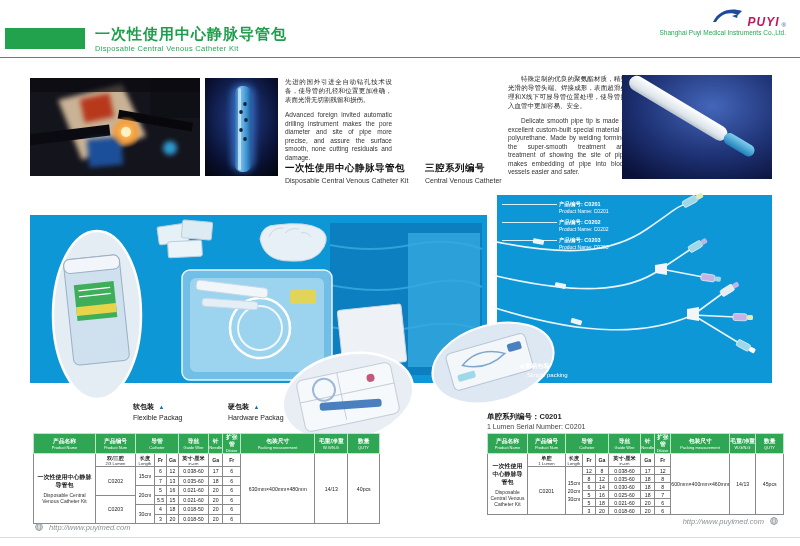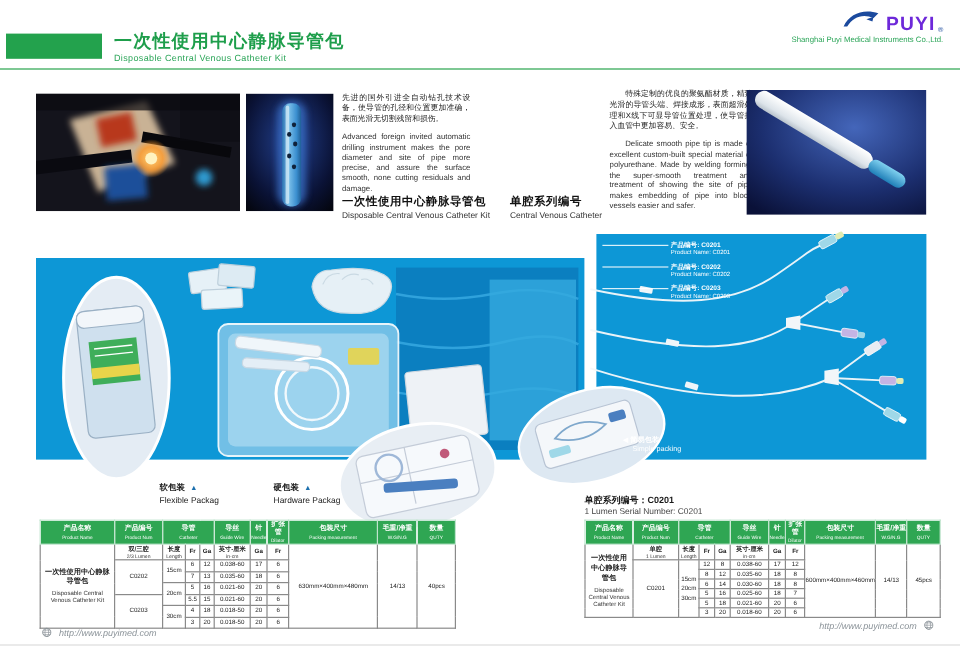--- a/index.html
+++ b/index.html
@@ -5,21 +5,21 @@
   html,body{margin:0;padding:0;background:#fff;}
   #page{position:relative;width:800px;height:546px;background:#fff;overflow:hidden;
         font-family:"Liberation Sans","DejaVu Sans",sans-serif;}
   .abs{position:absolute;}
   
   #green-block{left:5px;top:28px;width:80px;height:21px;background:#23A24D;}
   #title-zh{left:95px;top:25px;font-size:15px;font-weight:bold;color:#1E9E4B;letter-spacing:1px;}
   #title-en{left:95px;top:44px;font-size:7.5px;color:#2BA558;letter-spacing:.3px;}
   #logo{right:14px;top:7px;text-align:right;}
   #logo .mark{display:flex;align-items:flex-end;justify-content:flex-end;gap:2px;}
-  #brand{font-size:16px;font-weight:bold;color:#6d28d9;letter-spacing:1px;line-height:1;}
+  #brand{font-size:12px;font-weight:bold;font-style:italic;color:#be185d;letter-spacing:1px;line-height:1;}
   .reg{font-size:6px;color:#1B4A9E;vertical-align:top;}
   #company-zh{font-size:9px;font-weight:bold;color:#1E9E4B;letter-spacing:1.5px;margin-top:2px;}
   #company-en{font-size:6.5px;color:#2BA558;margin-top:1px;}
   #header-line{left:0;top:57px;width:800px;height:1px;background:#2AA44E;}
   
   .photo{border:0;}
   #text-left{left:285px;top:77px;width:107px;}
   #text-right{left:508px;top:74px;width:119px;}
   .para-zh{font-size:6.5px;line-height:9px;color:#222;text-align:justify;}
   .para-en{font-size:6.5px;line-height:8.5px;color:#333;text-align:justify;margin-top:7px;}
@@ -159,21 +159,21 @@
   <div class="abs" id="text-left">
     <div class="para-zh">先进的国外引进全自动钻孔技术设备，使导管的孔径和位置更加准确，表面光滑无切割残留和损伤。</div>
     <div class="para-en">Advanced foreign invited automatic drilling instrument makes the pore diameter and site of pipe more precise, and assure the surface smooth, none cutting residuals and damage.</div>
   </div>
 
   <div class="abs" id="caption-left">
     <div class="cap-zh">一次性使用中心静脉导管包</div>
     <div class="cap-en">Disposable Central Venous Catheter Kit</div>
   </div>
   <div class="abs" id="caption-right">
-    <div class="cap-zh">单腔系列编号</div>
+    <div class="cap-zh">三腔系列编号</div>
     <div class="cap-en">Central Venous Catheter</div>
   </div>
 
   <div class="abs" id="text-right">
     <div class="para-zh indent">特殊定制的优良的聚氨酯材质，精致光滑的导管头端、焊接成形，表面超滑处理和X线下可显导管位置处理，使导管插入血管中更加容易、安全。</div>
     <div class="para-en indent">Delicate smooth pipe tip is made of excellent custom-built special material of polyurethane. Made by welding forming, the super-smooth treatment and treatment of showing the site of pipe makes embedding of pipe into blood vessels easier and safer.</div>
   </div>
 
   <div class="abs photo" style="left:622px;top:75px;">
     <svg width="150" height="104" viewBox="0 0 150 104">

